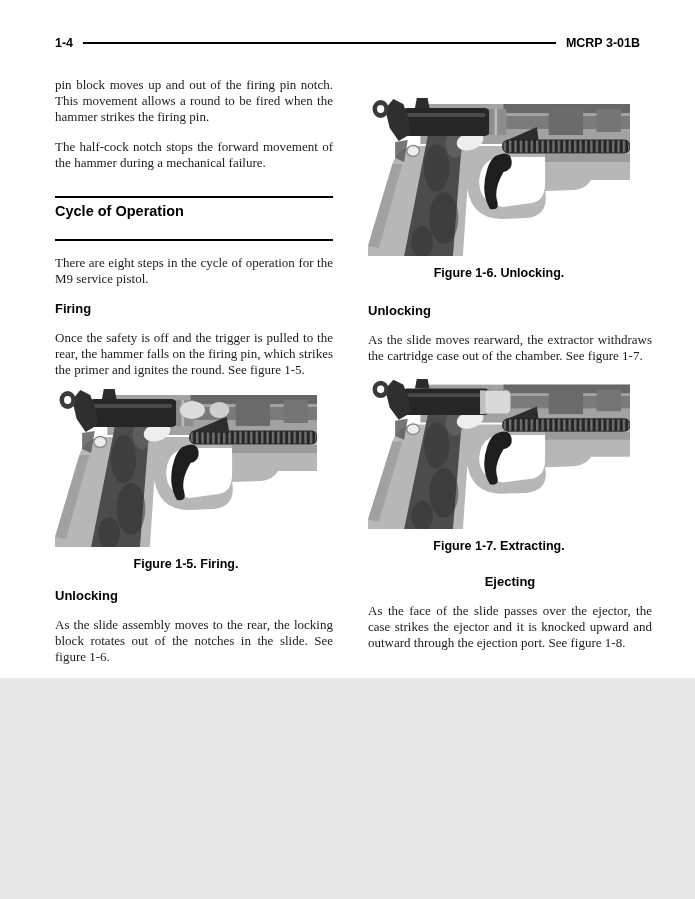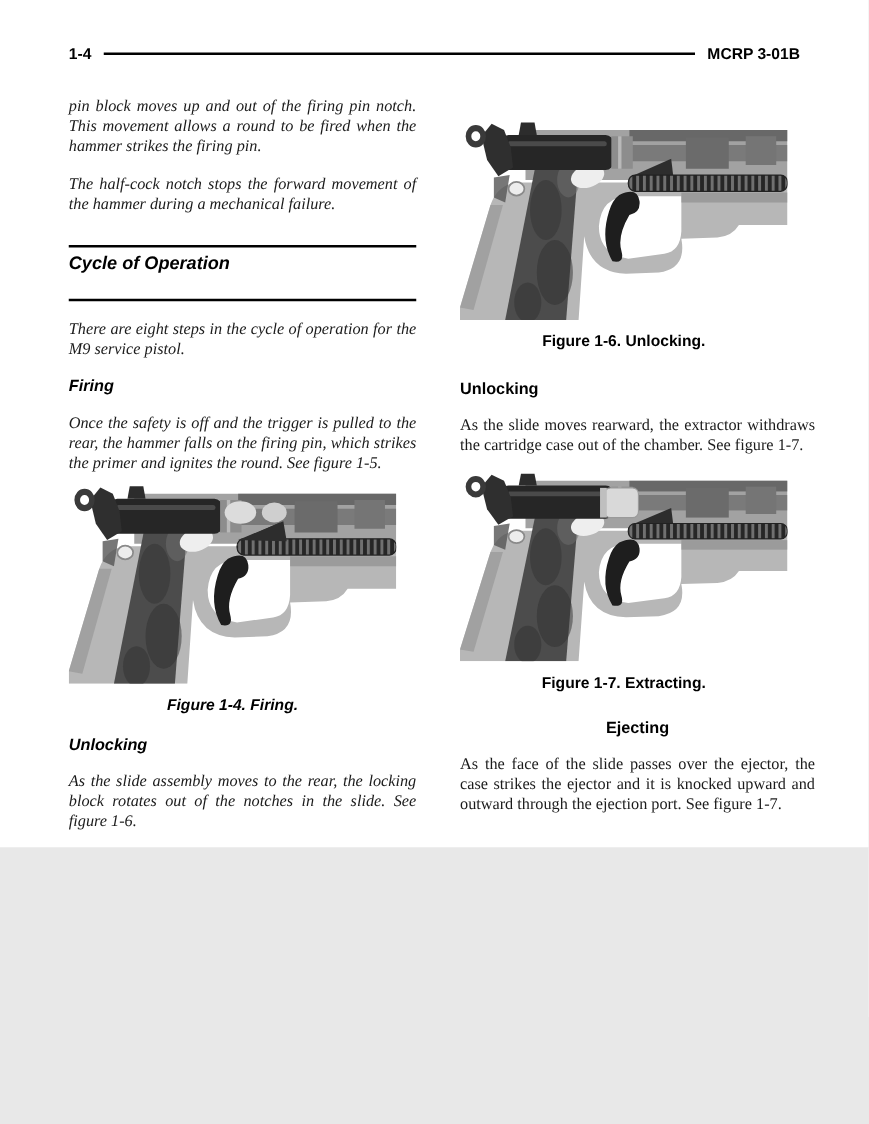--- a/index.html
+++ b/index.html
@@ -14,21 +14,21 @@
     margin: 0 auto;
   }
   .pagehead {
     position: absolute; left: 55px; right: 55px; top: 36px;
     display: flex; align-items: center;
     font-family: "Liberation Sans", sans-serif;
     font-weight: bold; font-size: 12.5px; color: #000;
   }
   .headrule { flex: 1; border-top: 2px solid #000; margin: 0 10px; height: 0; }
   .col { position: absolute; top: 77px; }
-  .col-left  { left: 55px;  width: 278px; font-style: italic; }
+  .col-left  { left: 55px;  width: 278px; }
   .col-right { left: 368px; width: 284px; }
   p.body {
     font-size: 13px; line-height: 16px;
     text-align: justify; color: #1b1b1b;
   }
   h3.subhead {
     font-family: "Liberation Sans", sans-serif;
     font-weight: bold; font-size: 13px; color: #000;
   }
   h2.sectionhead {
@@ -126,21 +126,21 @@
     <h3 class="subhead mt-firing">Firing</h3>
     <p class="body mt-para">Once the safety is off and the trigger is pulled to the rear, the hammer falls on the firing pin, which strikes the primer and ignites the round. See figure 1-5.</p>
 
     <figure class="mt-fig15">
       <svg viewBox="0 0 290 160" height="160" preserveAspectRatio="none">
         <use href="#pistol-base"></use>
         <ellipse cx="152" cy="23" rx="14" ry="9" fill="#dcdcdc"></ellipse>
         <ellipse cx="182" cy="23" rx="11" ry="8" fill="#cfcfcf"></ellipse>
         <path d="M150,45 L190,30 L193,46 Z" fill="#2d2d2d"></path>
       </svg>
-      <figcaption>Figure 1-4. Firing.</figcaption>
+      <figcaption>Figure 1-5. Firing.</figcaption>
     </figure>
 
     <h3 class="subhead mt-unlock">Unlocking</h3>
     <p class="body mt-para">As the slide assembly moves to the rear, the locking block rotates out of the notches in the slide. See figure 1-6.</p>
   </div>
 
   <div class="col col-right">
     <figure class="mt-fig16">
       <svg viewBox="0 0 290 160" height="160" preserveAspectRatio="none">
         <use href="#pistol-base"></use>
@@ -154,16 +154,16 @@
     <figure class="mt-fig17">
       <svg viewBox="0 0 290 160" height="152" preserveAspectRatio="none">
         <use href="#pistol-base"></use>
         <rect x="128" y="14" width="30" height="25" rx="5" fill="#d9d9d9" stroke="#9a9a9a"></rect>
         <rect x="124" y="14" width="6" height="25" fill="#bfbfbf"></rect>
       </svg>
       <figcaption>Figure 1-7. Extracting.</figcaption>
     </figure>
 
     <h3 class="subhead mt-eject">Ejecting</h3>
-    <p class="body mt-para">As the face of the slide passes over the ejector, the case strikes the ejector and it is knocked upward and outward through the ejection port. See figure 1-7.</p>
+    <p class="body mt-para">As the face of the slide passes over the ejector, the case strikes the ejector and it is knocked upward and outward through the ejection port. See figure 1-8.</p>
   </div>
 
 </div>
 
 </body></html>

